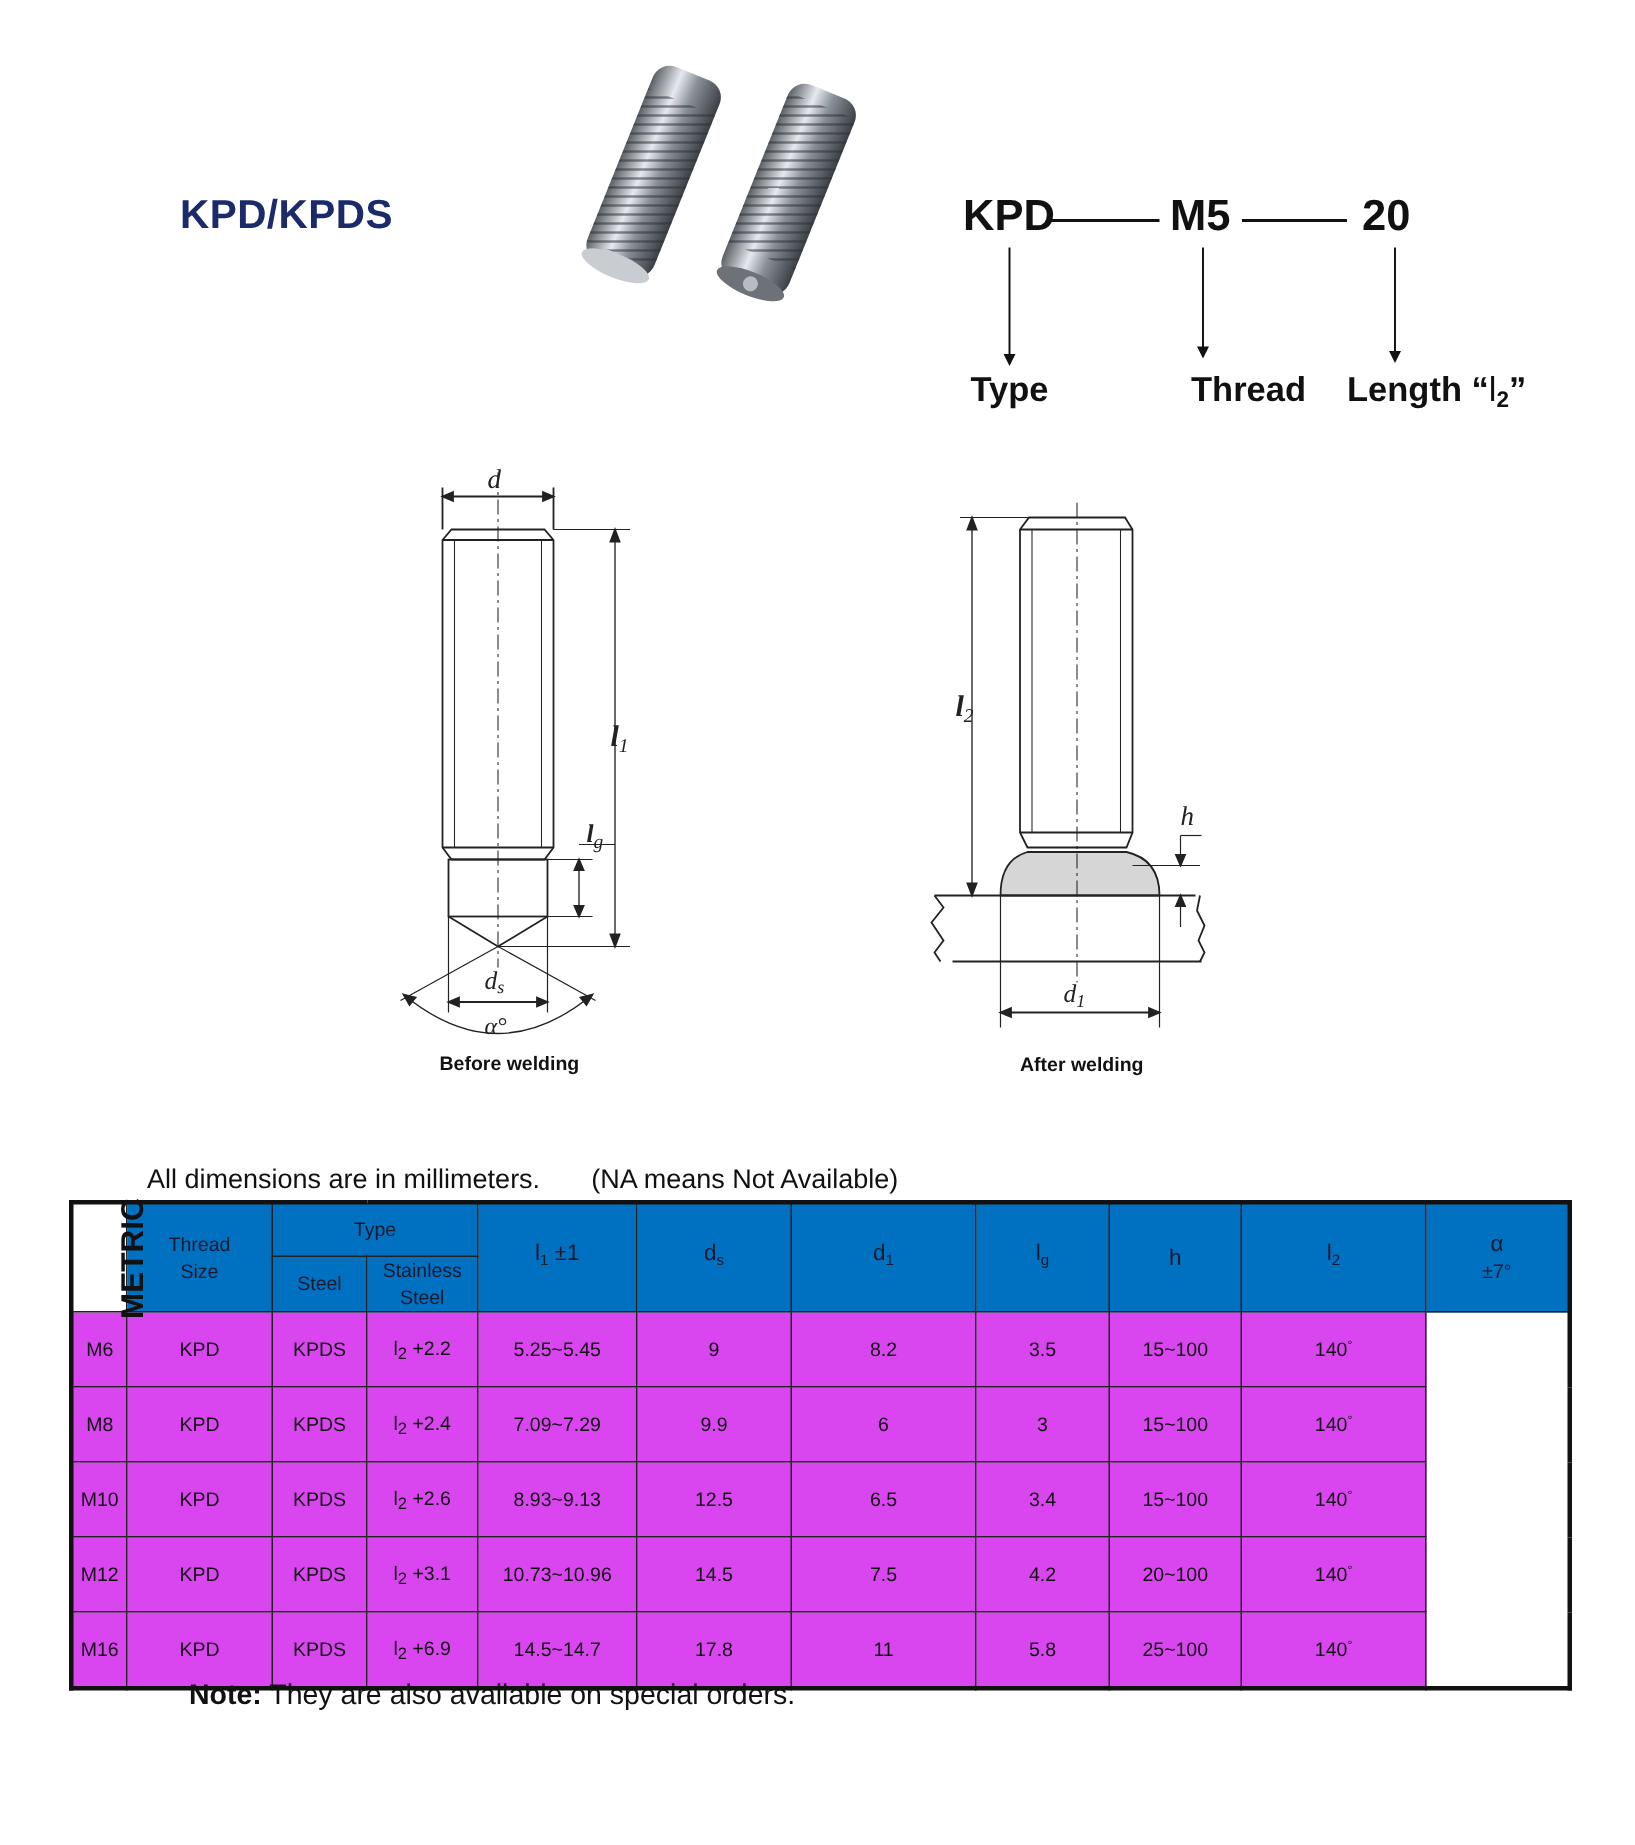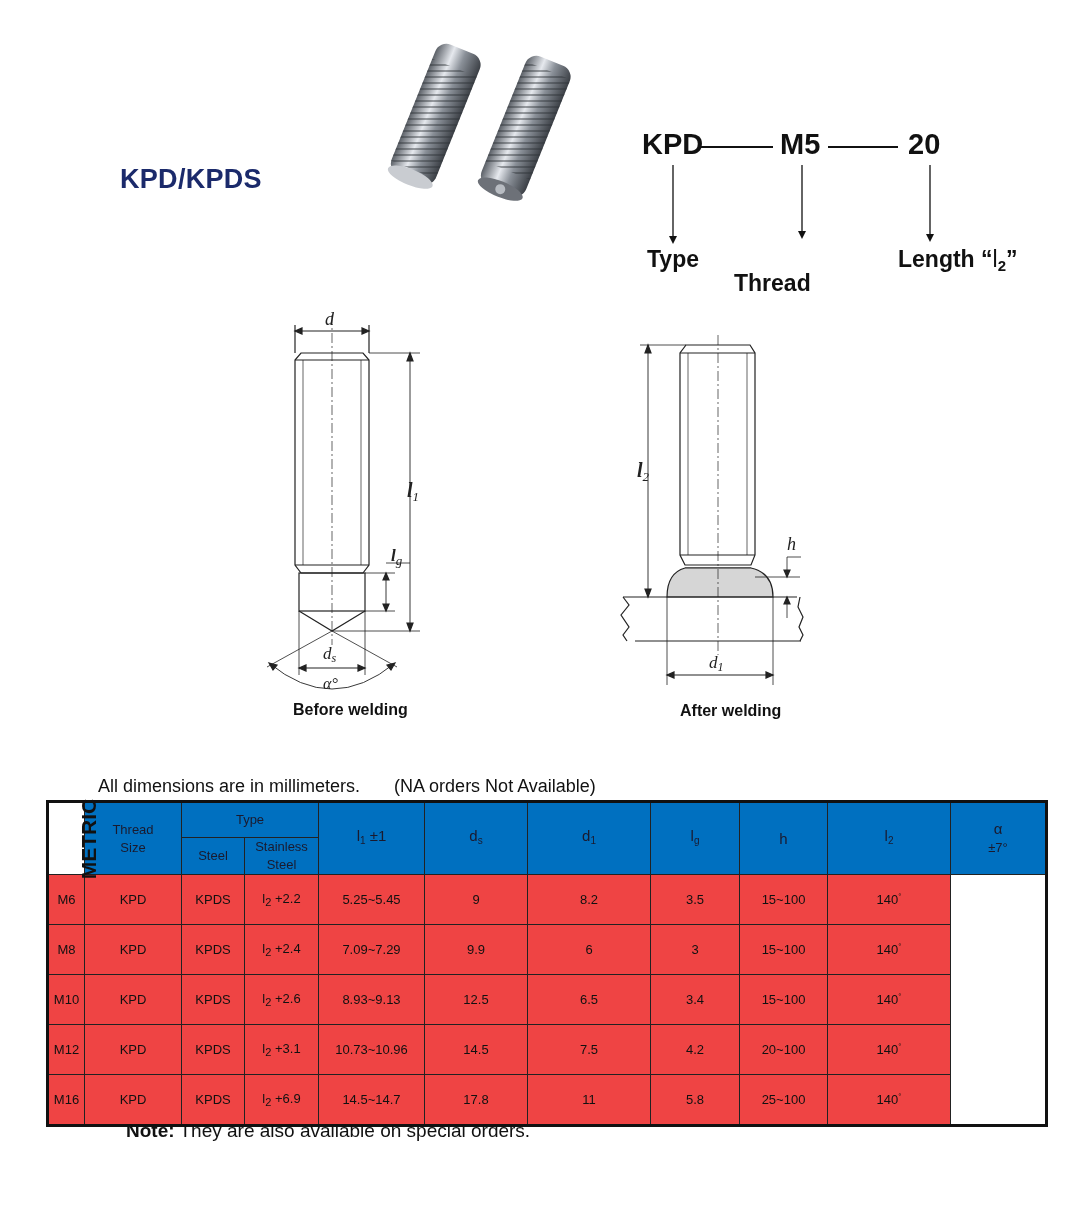--- a/index.html
+++ b/index.html
@@ -1,42 +1,42 @@
 <!DOCTYPE html>
 <html><head>
 <meta charset="utf-8">
 <style>
   html, body { margin:0; padding:0; background:#ffffff; }
   body { width:1090px; height:1230px; position:relative; overflow:hidden;
          font-family:"Liberation Sans", sans-serif; color:#111; }
   .abs { position:absolute; }
 
   
-  .brand { left:120px; top:128px; font-size:27px; font-weight:bold; color:#1b2a6b; letter-spacing:0.3px;margin-top:36px; }
+  .brand { left:120px; top:128px; font-size:27px; font-weight:bold; color:#1b2a6b; letter-spacing:0.3px; }
   .photo { left:375px; top:28px; width:220px; height:175px; }
 
   .code-part { font-size:29px; font-weight:bold; color:#111; top:128px; }
   .code-label { font-size:23px; font-weight:bold; color:#111; top:246px; }
   .sub { font-size:15px; vertical-align:-4px; }
 
   
   .drawing { }
-  .caption { font-size:16px; font-weight:bold; color:#111; }
+  .caption { font-size:13px; font-weight:bold; color:#111; }
 
   
   .units { left:98px; top:776px; font-size:18px; color:#111; }
   .units .gap { display:inline-block; width:34px; }
 
   table.spec { position:absolute; left:46px; top:800px; width:999px; border-collapse:collapse;
                border:3px solid #111; table-layout:fixed; }
   table.spec td, table.spec th { border:1.5px solid #222; text-align:center; vertical-align:middle;
                font-size:13px; padding:0; }
   table.spec th { background:#0070c0; color:#1a1a2e; font-weight:normal; font-size:13px; line-height:18px; }
   table.spec th.big { font-size:15px; }
-  table.spec td { height:49px; background:#ef4444; color:#111; }
+  table.spec td { height:49px; background:#d946ef; color:#111; }
   table.spec td.metric { background:#fff; border-right:1.5px solid #222; }
   .metric-label { transform:rotate(-90deg); font-weight:bold; font-size:21px; white-space:nowrap; display:inline-block; }
   td.l1 { font-size:17px; }
   td.l1 .s { font-size:11px; vertical-align:-3px; }
   th .s { font-size:10px; vertical-align:-3px; }
   sup.deg { font-size:8px; vertical-align:5px; }
 
   .note { left:126px; top:1120px; font-size:19px; color:#111; }
   .note b { font-weight:bold; }
 </style>
@@ -80,21 +80,21 @@
   <line x1="188" y1="7" x2="258" y2="7" stroke="#111" stroke-width="2"></line>
   <line x1="33" y1="25" x2="33" y2="100" stroke="#111" stroke-width="1.3"></line>
   <polygon points="29,96 37,96 33,104" fill="#111"></polygon>
   <line x1="162" y1="25" x2="162" y2="95" stroke="#111" stroke-width="1.3"></line>
   <polygon points="158,91 166,91 162,99" fill="#111"></polygon>
   <line x1="290" y1="25" x2="290" y2="98" stroke="#111" stroke-width="1.3"></line>
   <polygon points="286,94 294,94 290,102" fill="#111"></polygon>
 </svg>
 
 <div class="abs code-label" style="left:647px;">Type</div>
-<div class="abs code-label" style="left:734px;margin-top:24px;">Thread</div>
+<div class="abs code-label" style="left:794px;">Thread</div>
 <div class="abs code-label" style="left:898px;"><span>Length “</span><span style="font-weight:normal;">l</span><span class="sub">2</span><span>”</span></div>
 
 <svg class="abs drawing" style="left:255px; top:305px; width:180px; height:400px;" viewBox="0 0 180 400">
   <g fill="none" stroke="#222" stroke-width="1.2">
 
     <line x1="40" y1="20" x2="40" y2="48"></line>
     <line x1="114" y1="20" x2="114" y2="48"></line>
     <line x1="40" y1="26" x2="114" y2="26"></line>
     <polygon points="40,26 47,23 47,29" fill="#222"></polygon>
     <polygon points="114,26 107,23 107,29" fill="#222"></polygon>
@@ -184,21 +184,21 @@
   </g>
   <g font-family="Liberation Serif, serif" font-style="italic" fill="#222">
     <text x="32" y="142" font-size="20" font-weight="bold">l<tspan font-size="13" font-weight="normal" dy="4">2</tspan></text>
     <text x="182" y="215" font-size="18">h</text>
     <text x="104" y="333" font-size="17">d<tspan font-size="12" dy="3">1</tspan></text>
   </g>
 </svg>
 <div class="abs caption" style="left:680px; top:702px;">After welding</div>
 
 <div class="abs units">
-  <span>All dimensions are in millimeters.</span><span class="gap"></span><span>(NA orders Not Available)</span>
+  <span>All dimensions are in millimeters.</span><span class="gap"></span><span>(NA means Not Available)</span>
 </div>
 
 <table class="spec">
   <colgroup>
     <col style="width:37px">
       <col style="width:97px">
       <col style="width:63px">
       <col style="width:74px">
     <col style="width:106px">
       <col style="width:103px">

